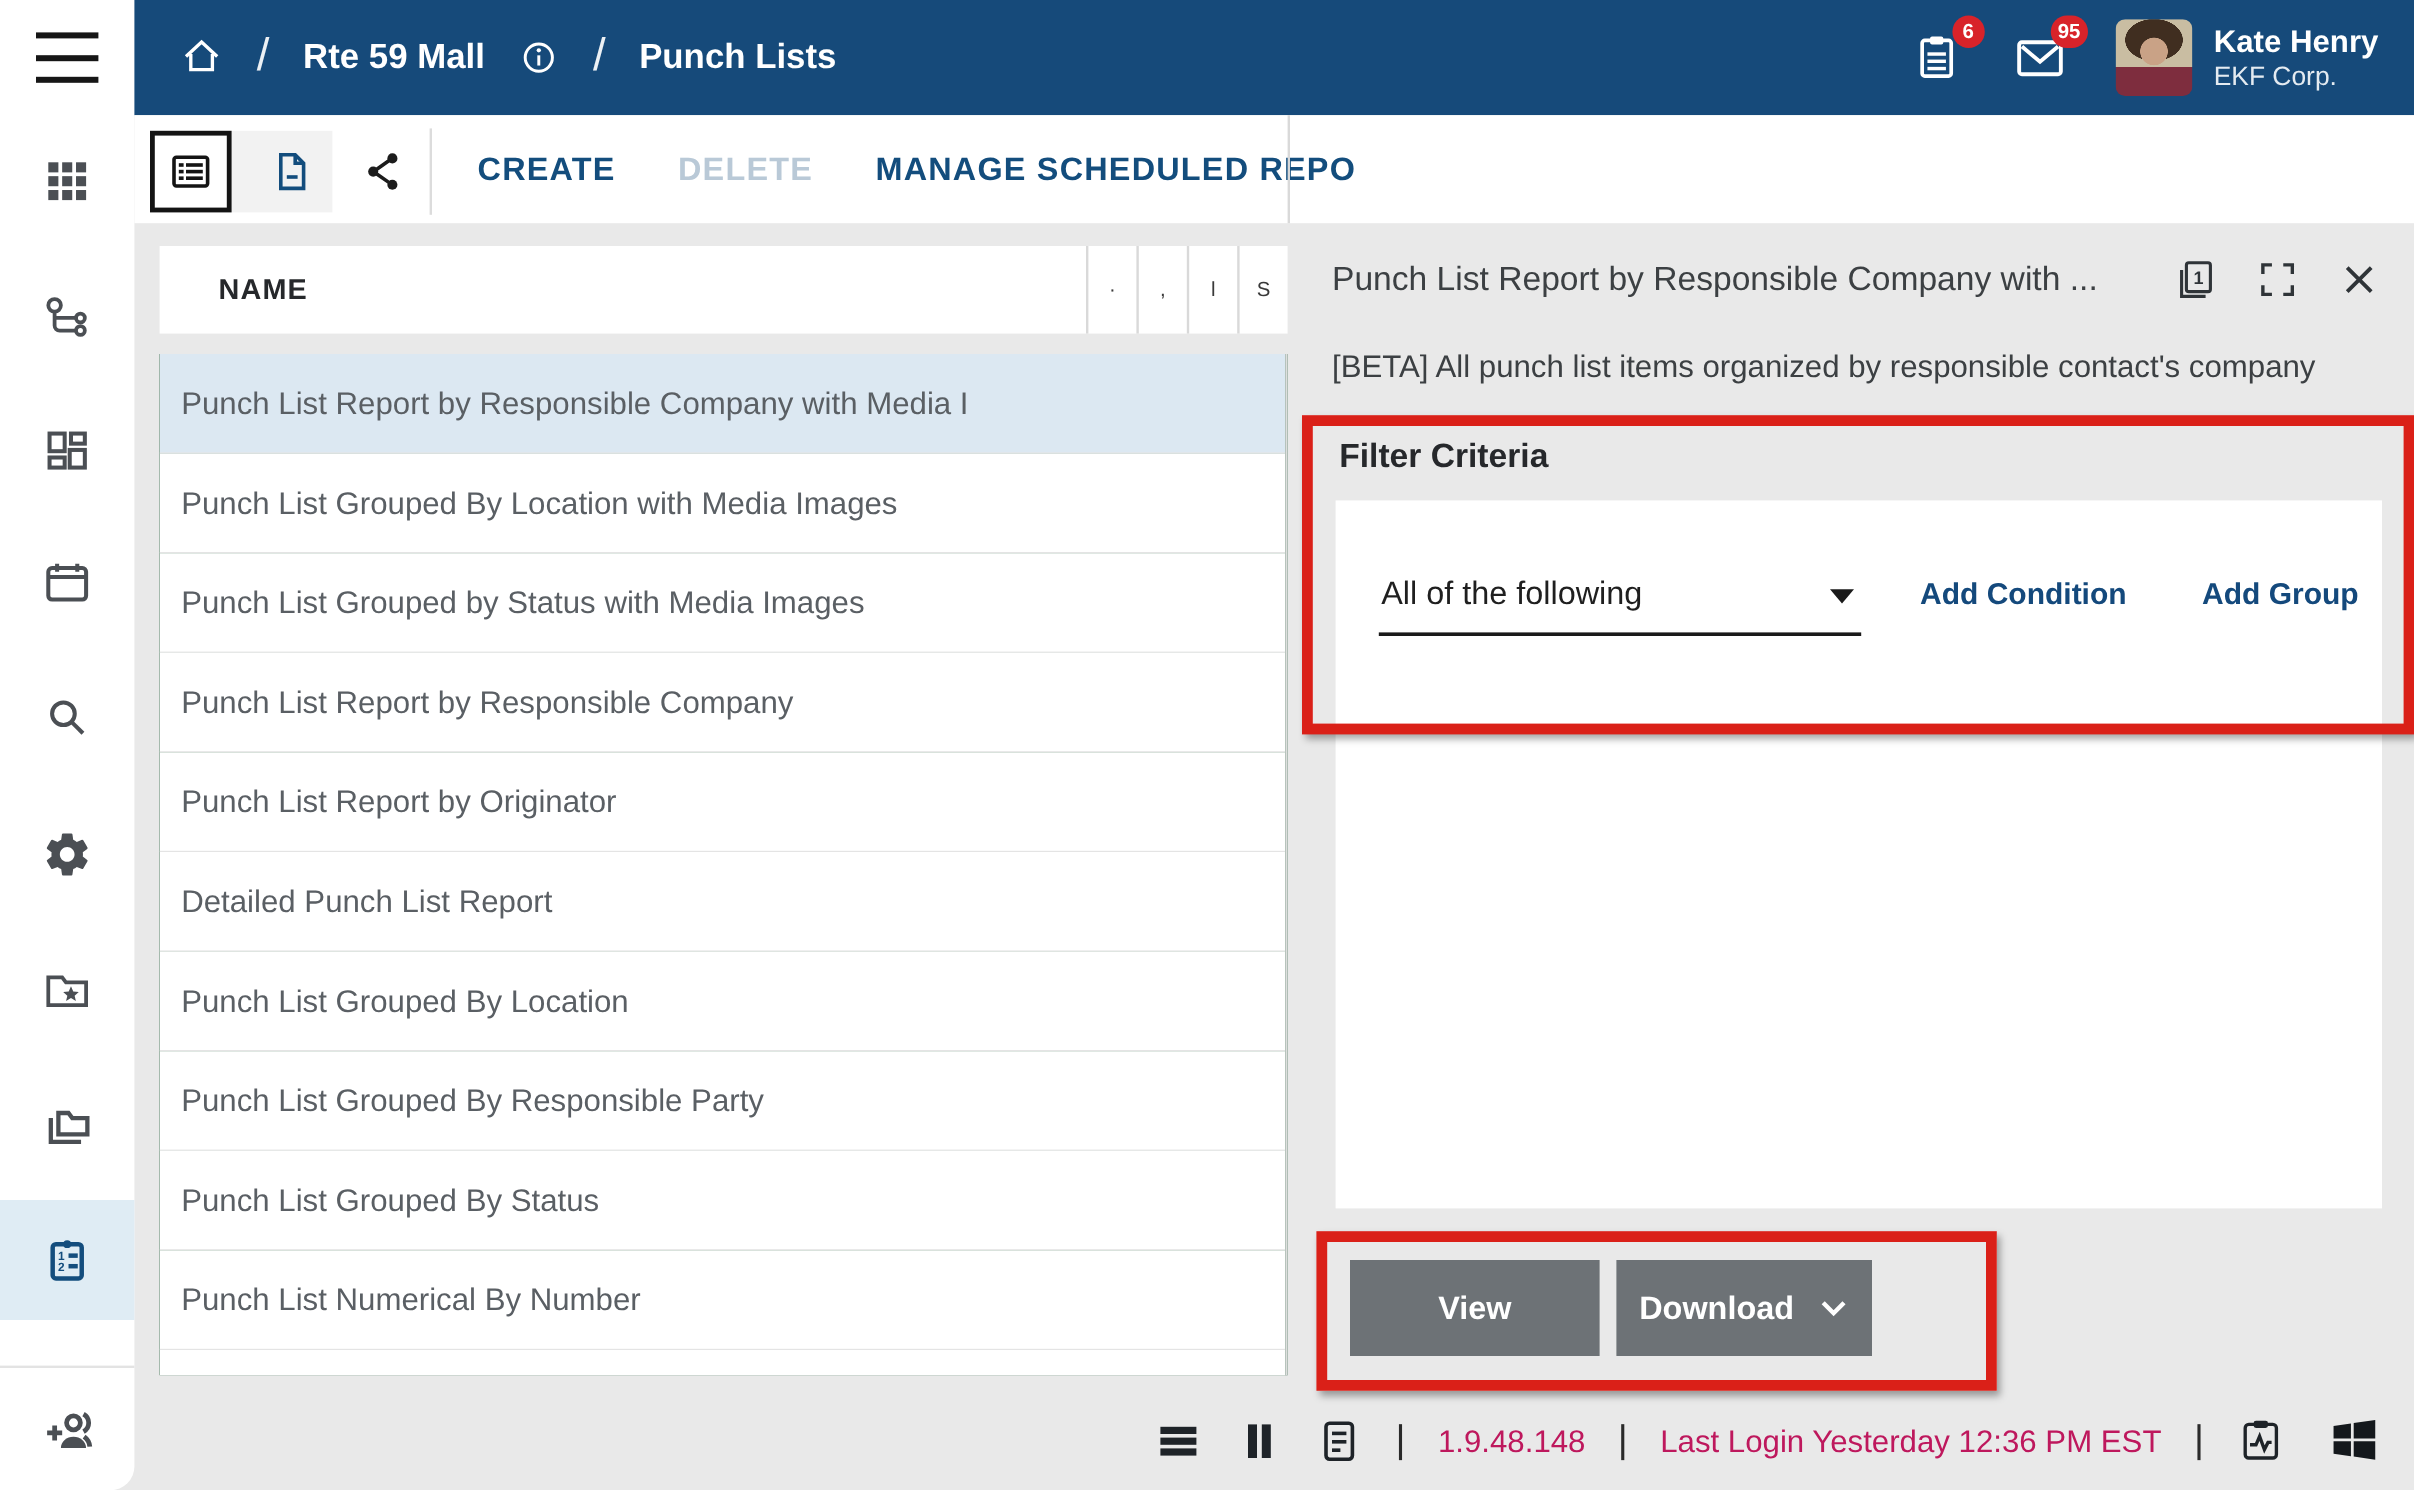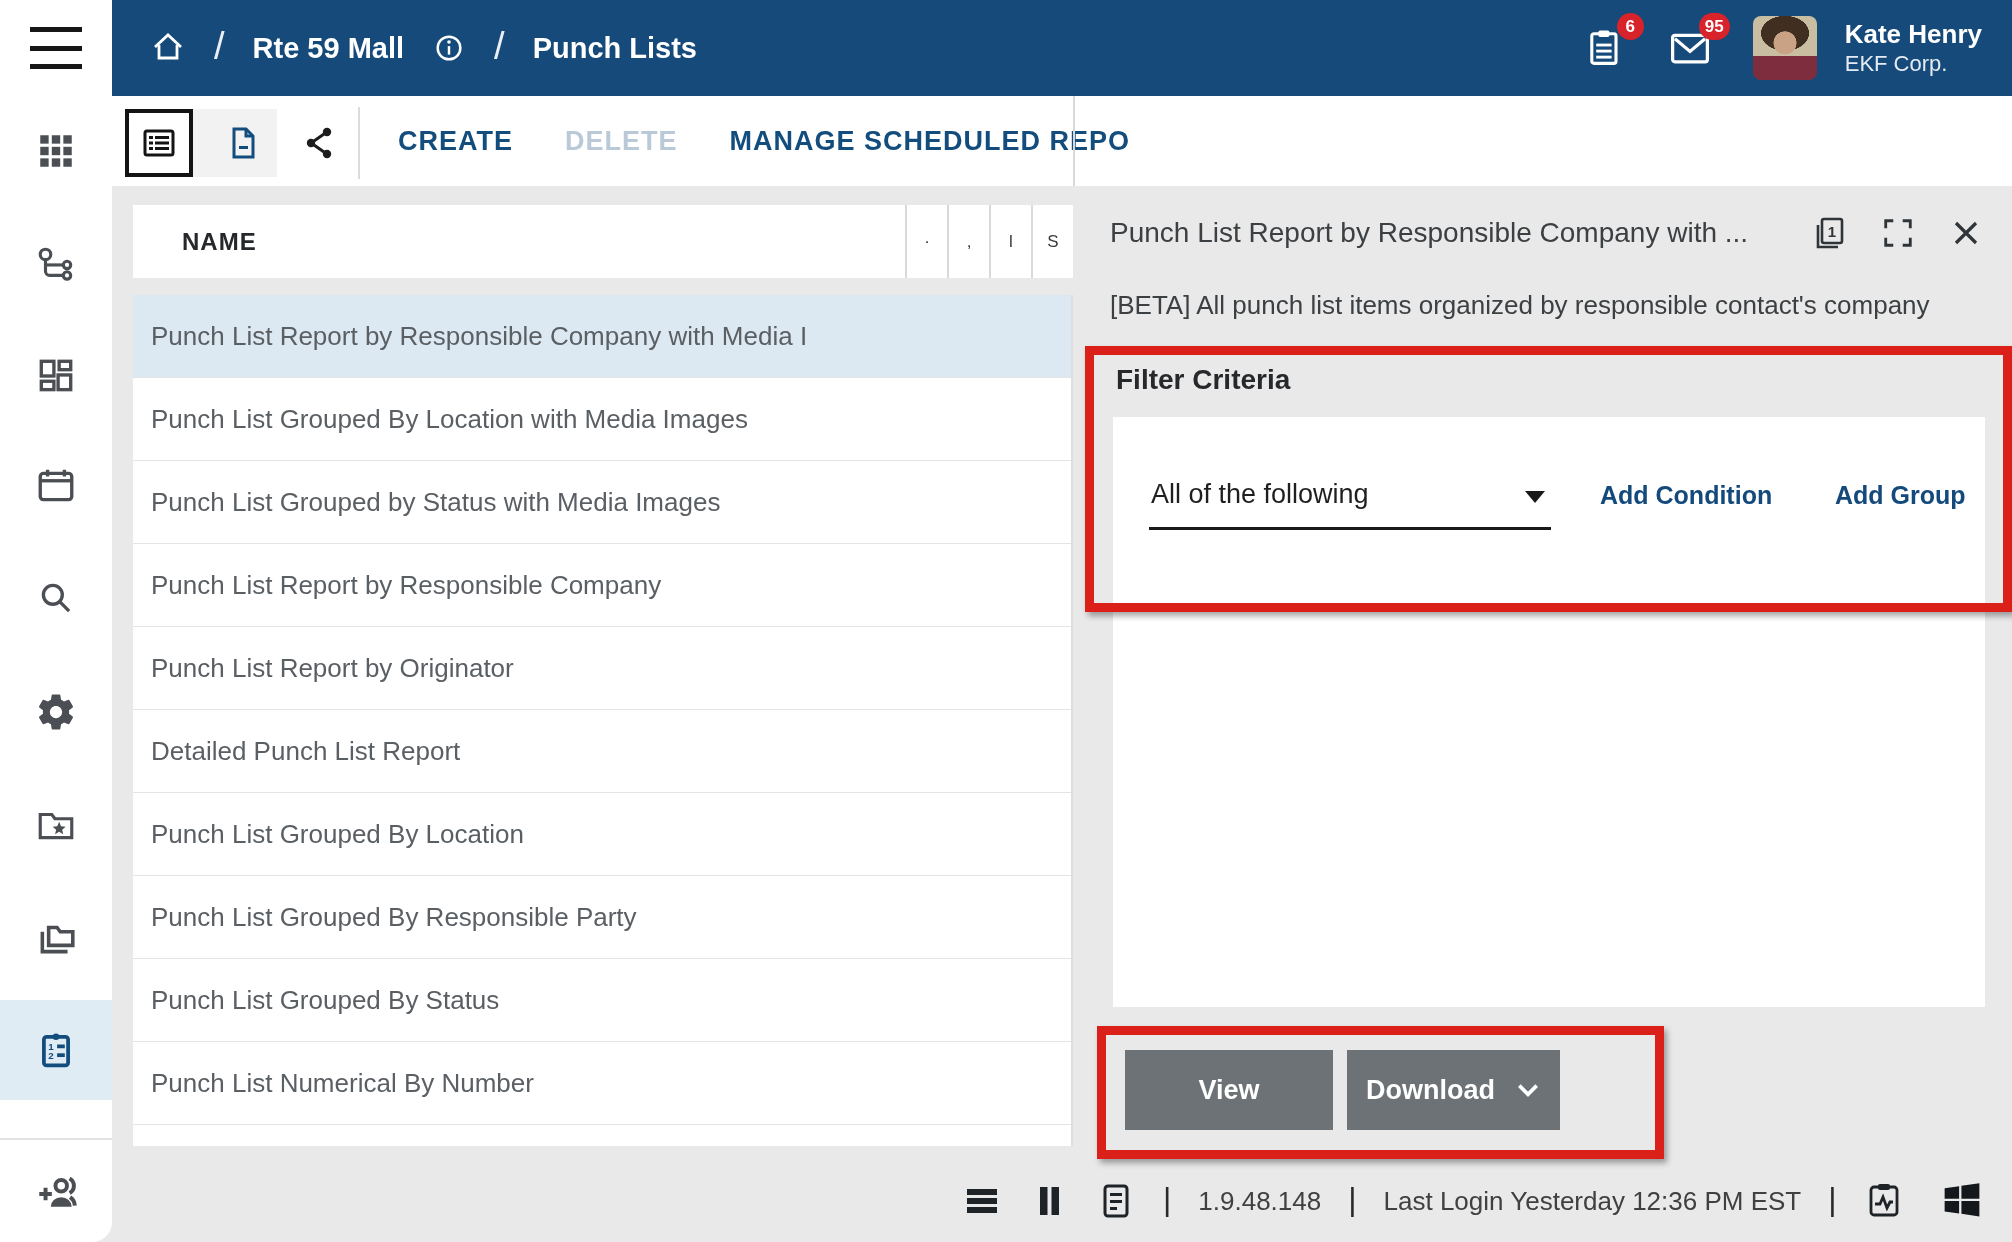--- a/index.html
+++ b/index.html
@@ -11,21 +11,21 @@
   .topbar{position:absolute;left:0;top:0;width:2012px;height:96px;background:#164a7a;}
   .crumbs{position:absolute;left:150px;top:0;height:96px;display:flex;align-items:center;gap:28px;color:#fff;}
   .crumb-sep{font-size:38px;font-weight:300;color:rgba(255,255,255,.92);transform:translateY(-2px);}
   .crumb-text{font-size:29px;font-weight:700;color:#fff;white-space:nowrap;}
   .crumb-ic{color:#fff;}
   .hdr-right{position:absolute;right:30px;top:0;height:96px;display:flex;align-items:center;gap:40px;}
   .badge-wrap{position:relative;color:#fff;cursor:pointer;}
   .badge{position:absolute;top:-13px;right:-17px;min-width:27px;height:27px;border-radius:14px;
          background:#d8232a;color:#fff;font-size:17px;font-weight:700;display:flex;align-items:center;
          justify-content:center;padding:0 6px;box-sizing:border-box;}
-  .userbox{display:flex;align-items:center;gap:28px;}
+  .userbox{display:flex;align-items:center;gap:18px;}
   .avatar{width:64px;height:64px;border-radius:8px;
     background:
       radial-gradient(circle at 50% 42%, #c9a286 0%, #c9a286 23%, rgba(0,0,0,0) 24%),
       radial-gradient(ellipse 62% 45% at 50% 27%, #402e20 0%, #402e20 60%, rgba(0,0,0,0) 61%),
       linear-gradient(180deg,#c9bda2 0%,#c9bda2 62%,#7e2d3e 62%,#7e2d3e 100%);}
   .user-name{font-size:26px;font-weight:700;color:#fff;line-height:1.2;}
   .user-co{font-size:22px;color:#e4ebf1;}
 
   
   .rail{position:absolute;left:0;top:0;width:112px;height:1242px;background:#fff;z-index:4;
@@ -89,21 +89,21 @@
 
   
   .red1{position:absolute;left:1085px;top:346px;width:927px;height:266px;border:9px solid #da2018;
         box-sizing:border-box;z-index:6;pointer-events:none;box-shadow:3px 4px 6px rgba(0,0,0,.35);}
   .red2{position:absolute;left:1097px;top:1026px;width:567px;height:133px;border:9px solid #da2018;
         box-sizing:border-box;z-index:6;pointer-events:none;box-shadow:3px 4px 6px rgba(0,0,0,.35);}
 
   
   .statusbar{position:absolute;left:0;top:1160px;width:2012px;height:82px;background:#e9e9e9;color:#1e2328;}
   .sb-group{position:absolute;left:962px;top:0;height:82px;display:flex;align-items:center;gap:27px;}
-  .sb-text{font-size:26px;color:#404040;white-space:nowrap;}
+  .sb-text{font-size:26px;color:#be185d;white-space:nowrap;}
   .sb-sep{font-size:32px;font-weight:100;color:#2a2a2a;transform:translateY(-2px);}
   .sb-win{position:absolute;right:28px;top:0;height:82px;display:flex;align-items:center;color:#14181c;}
   .sb-ic{display:flex;align-items:center;justify-content:center;cursor:pointer;}
 </style>
 </head>
 <body>
 
 <div class="stage">
 
   <header class="topbar">

